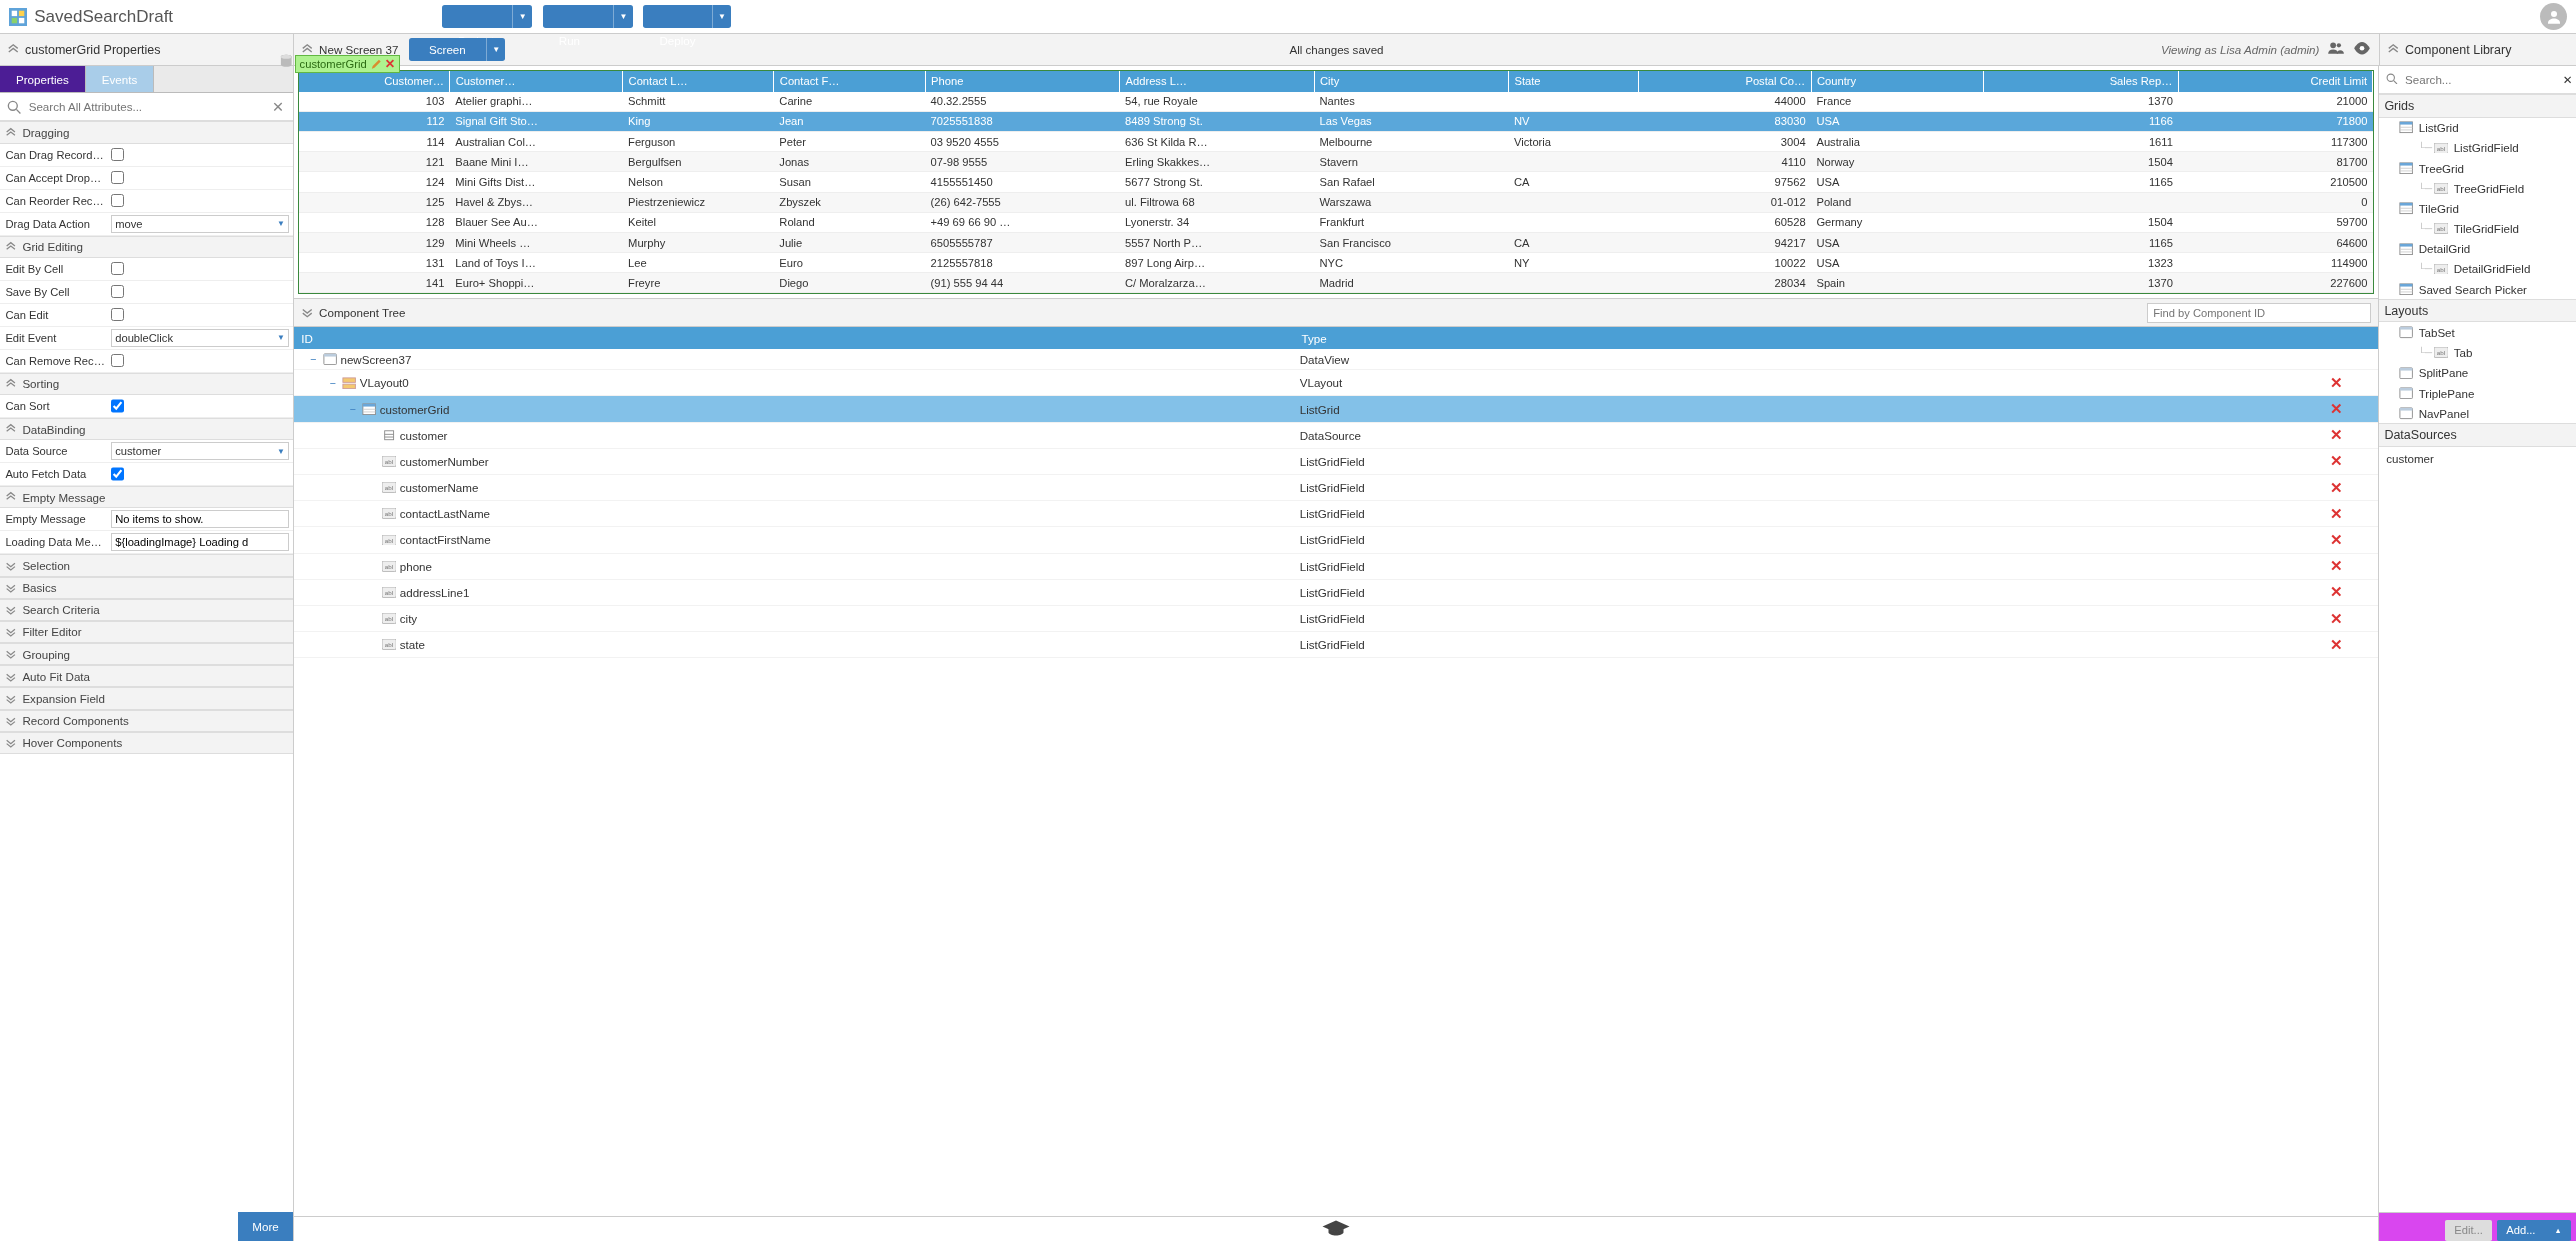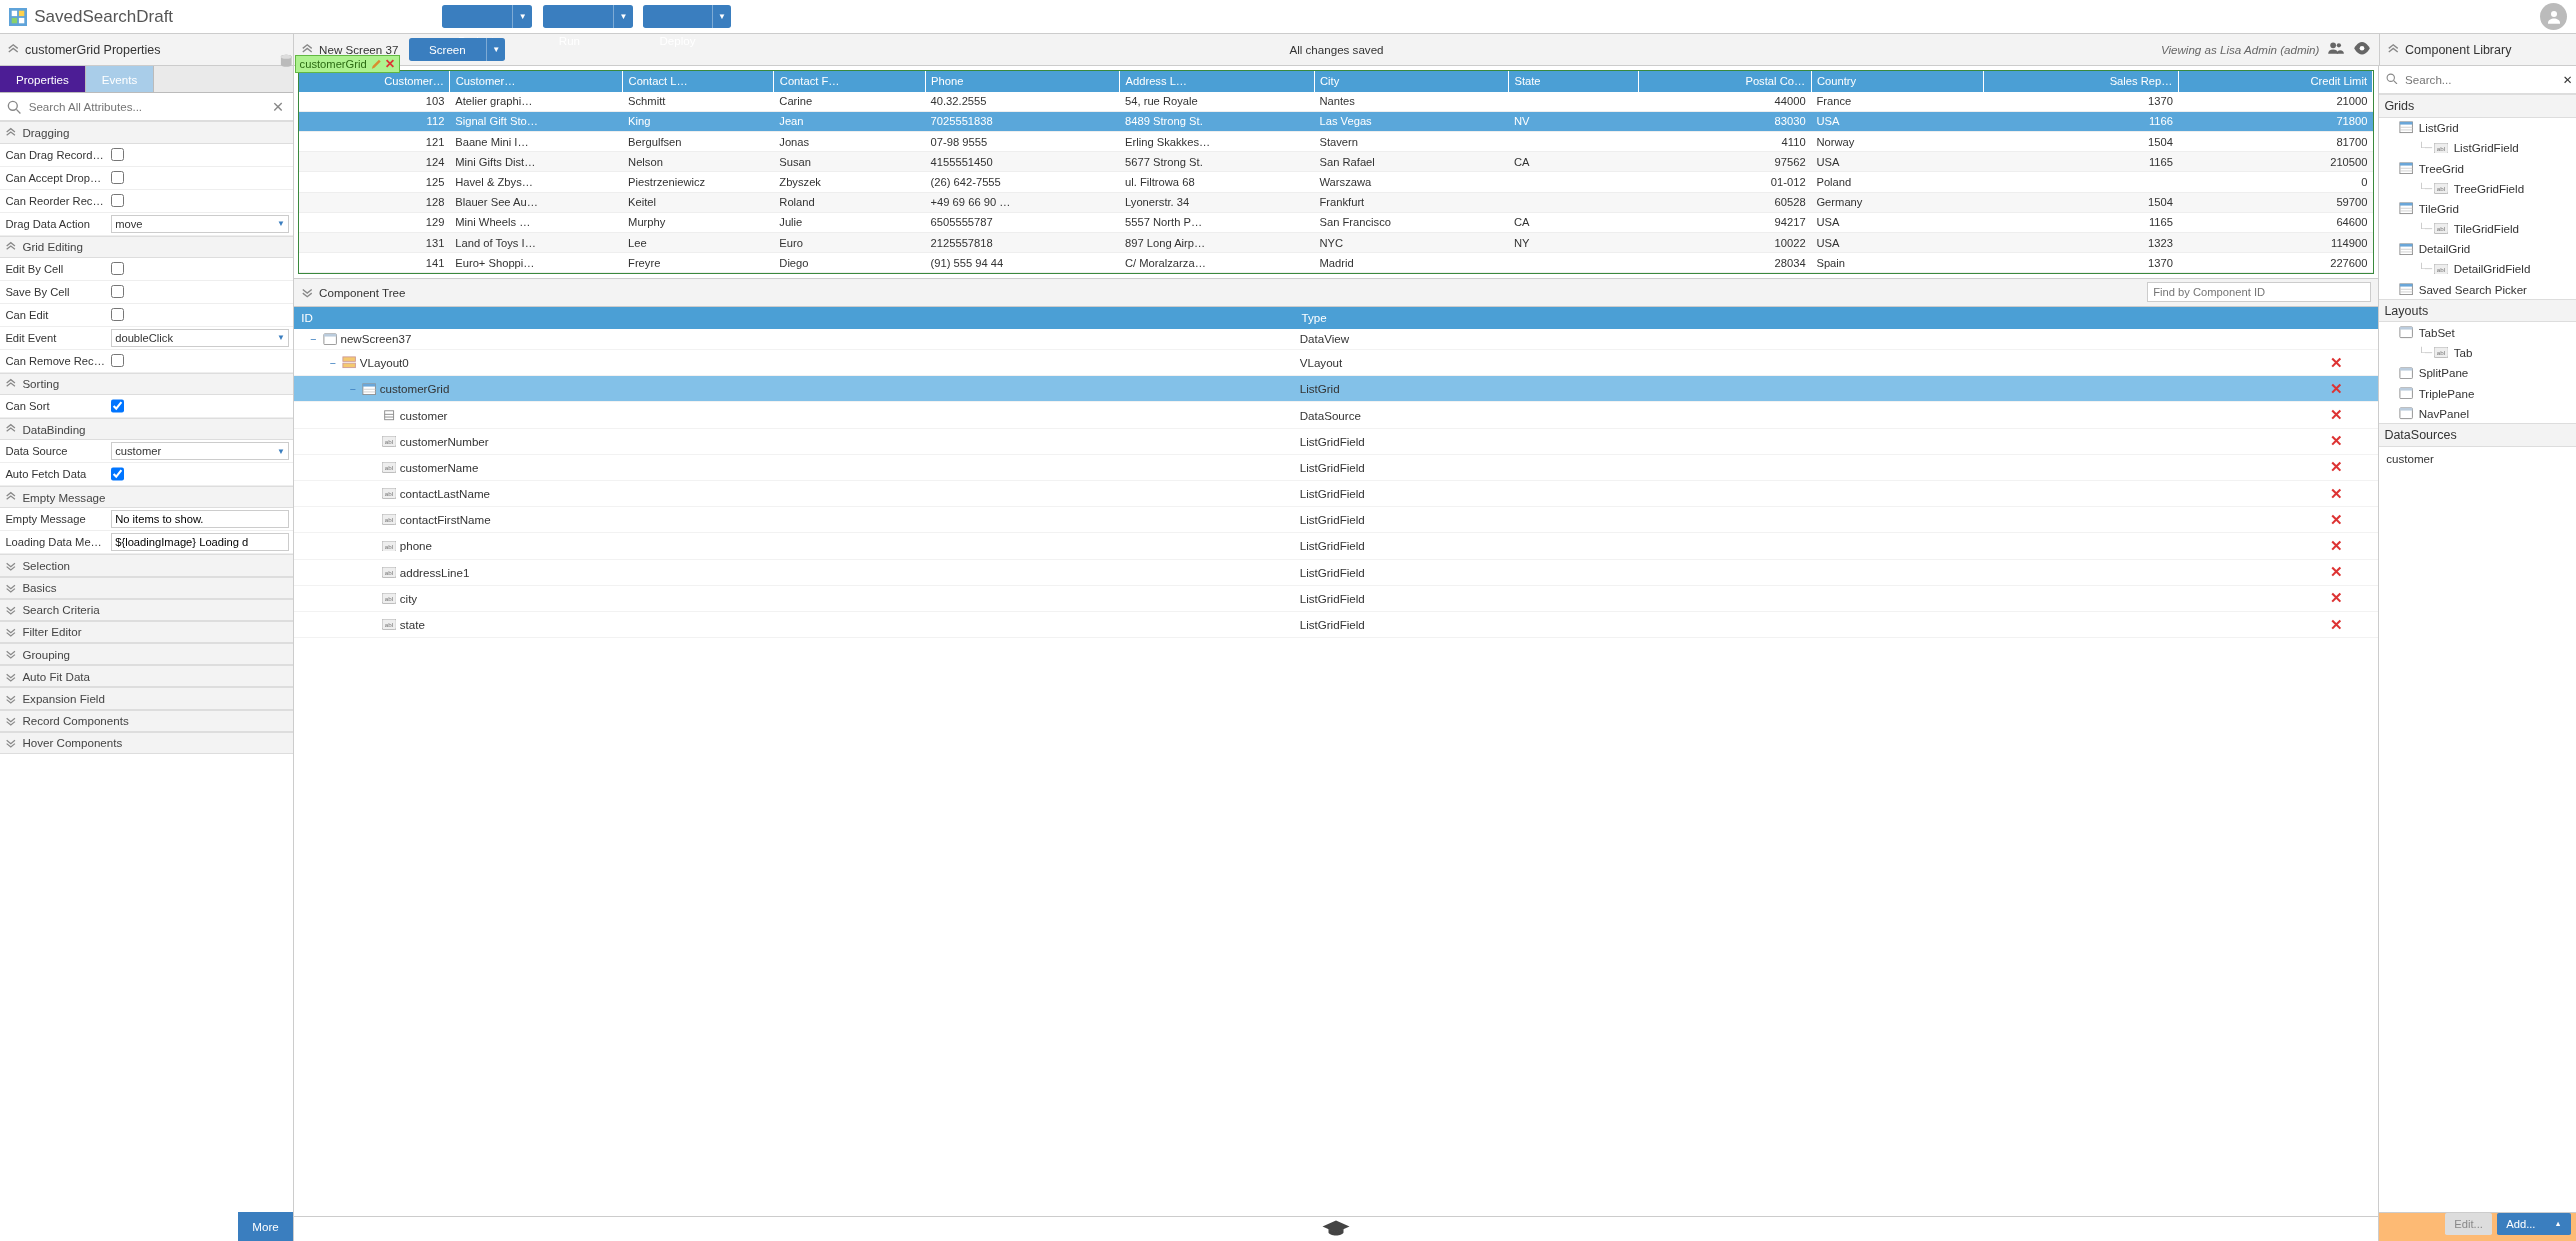--- a/index.html
+++ b/index.html
@@ -93,21 +93,21 @@
 
 .lib-search { display:flex; align-items:center; padding:3.6px; border-bottom:0.9px solid #ddd; }
 .lib-search .sicon { width:14.3px; height:14.3px; margin:0 3.6px; color:#888; }
 .lib-search input { flex:1; border:none; outline:none; font-size:11.6px; padding:3.6px; }
 .lib-section { background:#f3f3f3; border-top:0.9px solid #ddd; border-bottom:0.9px solid #ddd; padding:3.6px 5.4px; display:flex; align-items:center; font-size:12.5px; }
 .lib-body { flex:1; overflow-y:auto; }
 .lib-item { padding:3.6px 5.4px 3.6px 20px; display:flex; align-items:center; font-size:11.6px; cursor:pointer; }
 .lib-item.child { padding-left:39px; }
 .lib-item .treeline { color:#bbb; margin-right:1.8px; font-size:10px; }
 .lib-item .ii { width:14.3px; height:12.5px; margin-right:5.4px; display:inline-flex; align-items:center; justify-content:center; }
-.lib-foot { height:29px; display:flex; align-items:flex-start; justify-content:flex-end; gap:5.4px; padding:0 5.4px; border-top:0.9px solid #ccc; background:#fdba74; }
+.lib-foot { height:29px; display:flex; align-items:flex-end; justify-content:flex-end; gap:5.4px; padding:0 5.4px; border-top:0.9px solid #ccc; background:#d946ef; }
 .lib-foot .b { height:21.5px; padding:0 9px; font-size:11.2px; border:none; border-radius:1.8px; cursor:pointer; }
 .lib-foot .b.edit { background:#ddd; color:#888; }
 .lib-foot .b.add { background:#3a7ebf; color:#fff; display:flex; align-items:center; gap:19px; }
 
 
 .gradbar { height:25px; display:flex; align-items:center; justify-content:center; border-top:0.9px solid #ccc; }
 
 
 .svg-grid { width:14.3px; height:12.5px; }
 .svg-abi { width:14.3px; height:10.7px; }
@@ -498,20 +498,34 @@
                 <td>King</td>
                 <td>Jean</td>
                 <td>7025551838</td>
                 <td>8489 Strong St.</td>
                 <td>Las Vegas</td>
                 <td>NV</td>
                 <td class="num">83030</td>
                 <td>USA</td>
                 <td class="num">1166</td>
                 <td class="num">71800</td>
+              </tr>
+              <tr>
+                <td class="num">114</td>
+                <td>Australian Col…</td>
+                <td>Ferguson</td>
+                <td>Peter</td>
+                <td>03 9520 4555</td>
+                <td>636 St Kilda R…</td>
+                <td>Melbourne</td>
+                <td>Victoria</td>
+                <td class="num">3004</td>
+                <td>Australia</td>
+                <td class="num">1611</td>
+                <td class="num">117300</td>
               </tr>
               <tr>
                 <td class="num">121</td>
                 <td>Baane Mini I…</td>
                 <td>Bergulfsen</td>
                 <td>Jonas</td>
                 <td>07-98 9555</td>
                 <td>Erling Skakkes…</td>
                 <td>Stavern</td>
                 <td></td>

